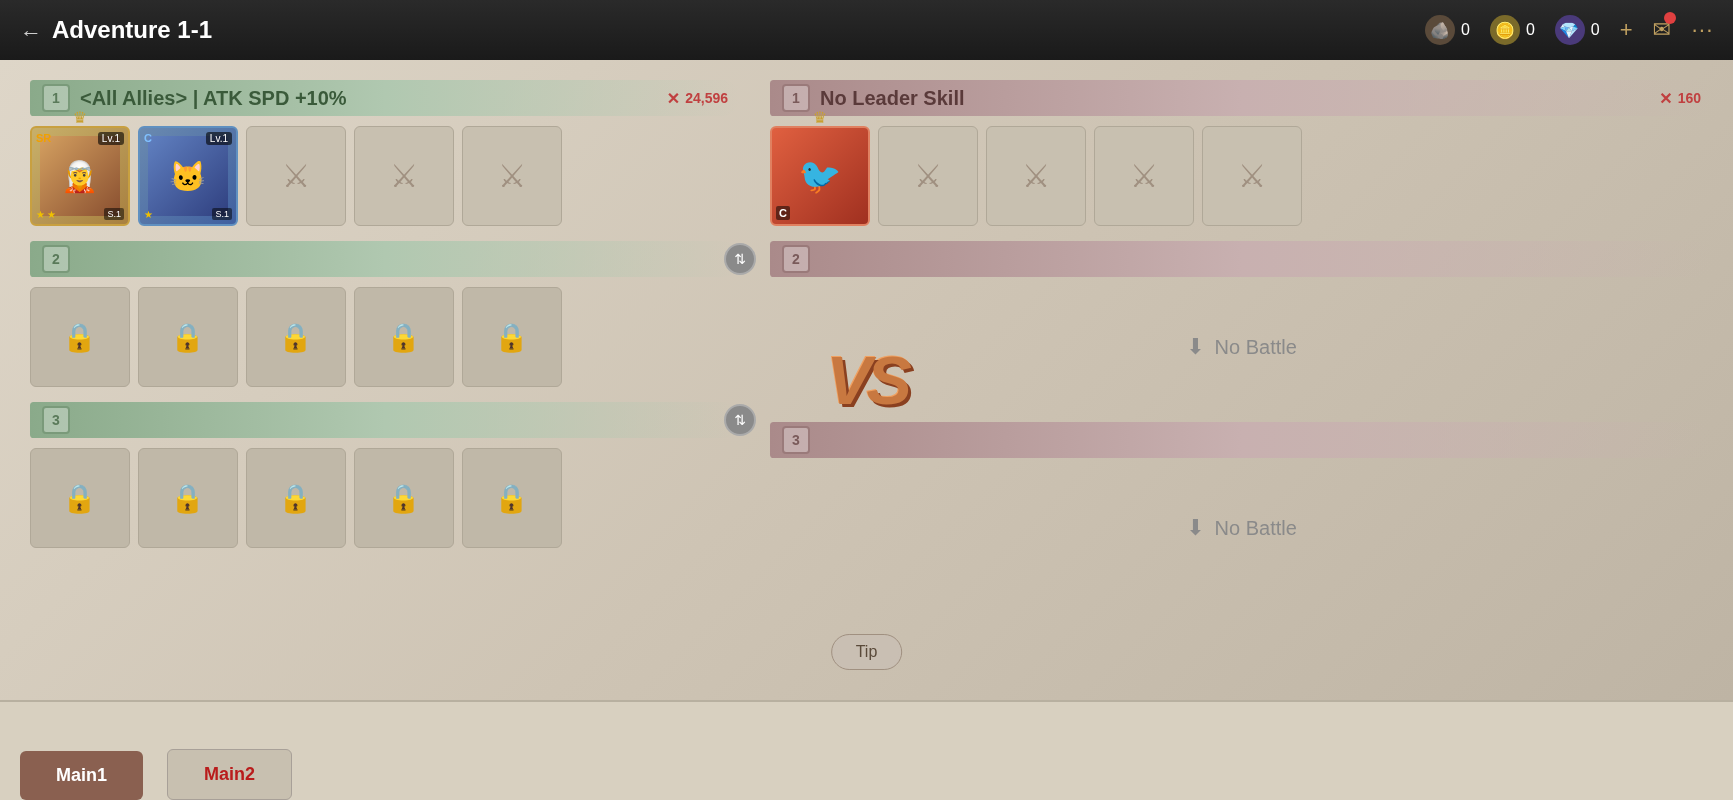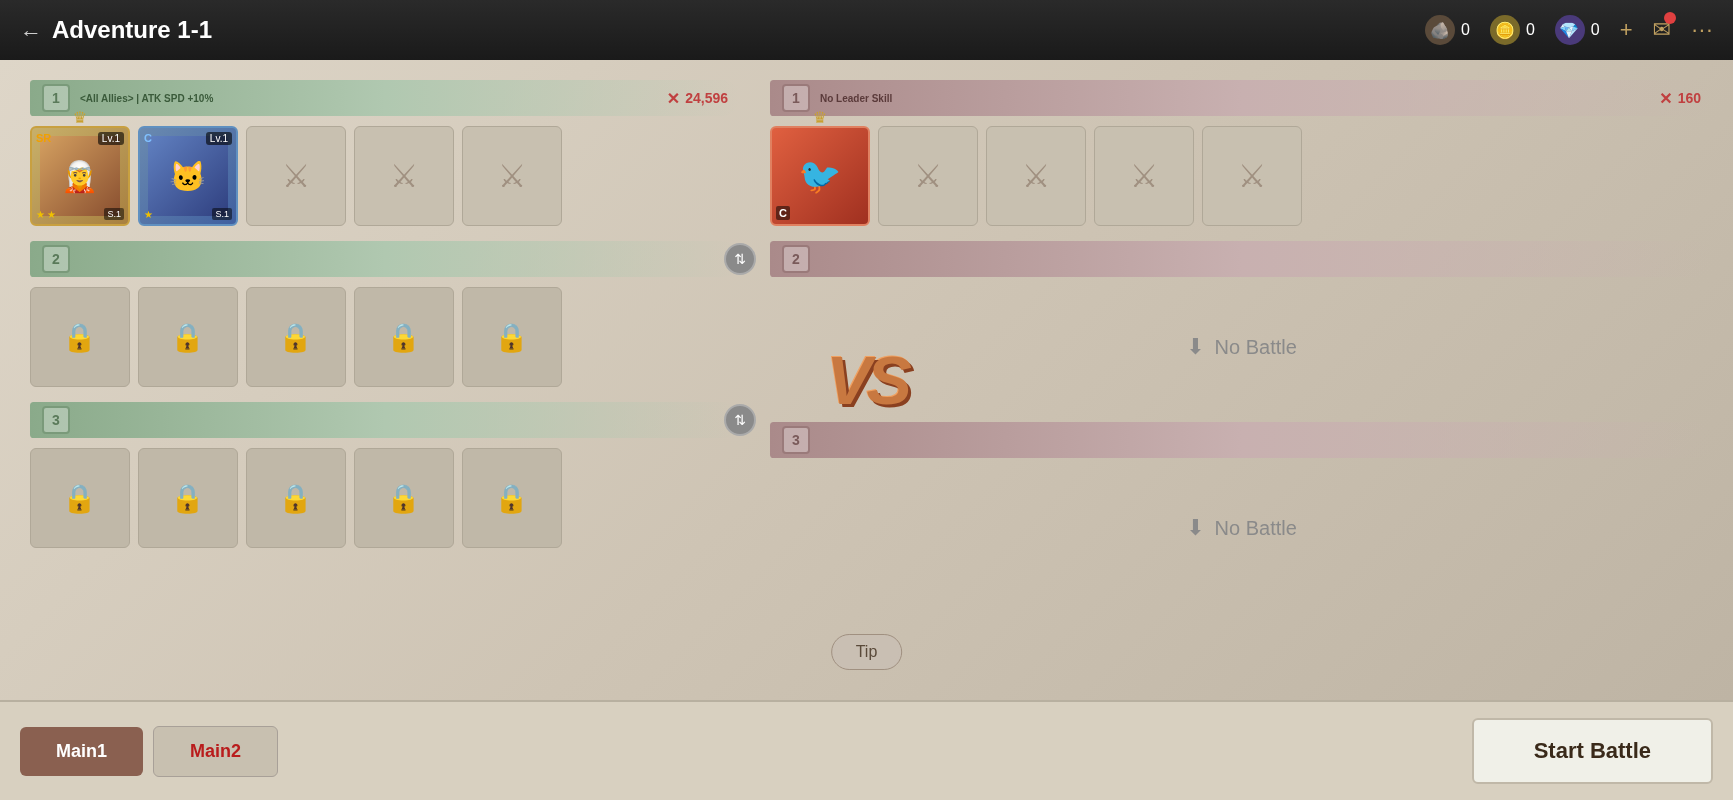--- a/index.html
+++ b/index.html
@@ -161,21 +161,21 @@
       font-size: 14px;
       margin-right: 10px;
       background: rgba(255,255,255,0.3);
     }
     .squad-number-badge.enemy {
       border-color: #9a7a7a;
       color: #7a5a5a;
     }
     .squad-skill-text {
       color: #3a5a3a;
-      font-size: 10px;
+      font-size: 20px;
       font-weight: bold;
     }
     .squad-cost {
       margin-left: auto;
       display: flex;
       align-items: center;
       gap: 5px;
       color: #c04040;
       font-size: 14px;
       font-weight: bold;
@@ -360,24 +360,24 @@
       font-size: 16px;
       cursor: pointer;
     }
 
     
     .bottom-bar {
       width: 100%;
       height: 100px;
       background: #d8d0c0;
       display: flex;
-      align-items: center;
+      align-items: flex-end;
       padding: 0 20px;
       border-top: 2px solid #b8b0a0;
-      gap: 10px;
+      gap: 24px;
     }
     .main-tab {
       padding: 14px 36px;
       font-size: 18px;
       font-weight: bold;
       border-radius: 6px;
       cursor: pointer;
       border: none;
     }
     .main-tab.active {
@@ -612,14 +612,13 @@
     </div>
   </div>
 
   <button class="tip-btn">Tip</button>
 
 </div>
 
 <div class="bottom-bar">
   <button class="main-tab active">Main1</button>
   <button class="main-tab inactive">Main2</button>
-  <button class="start-battle-btn">Start Battle</button>
 </div>
 
 </body></html>

